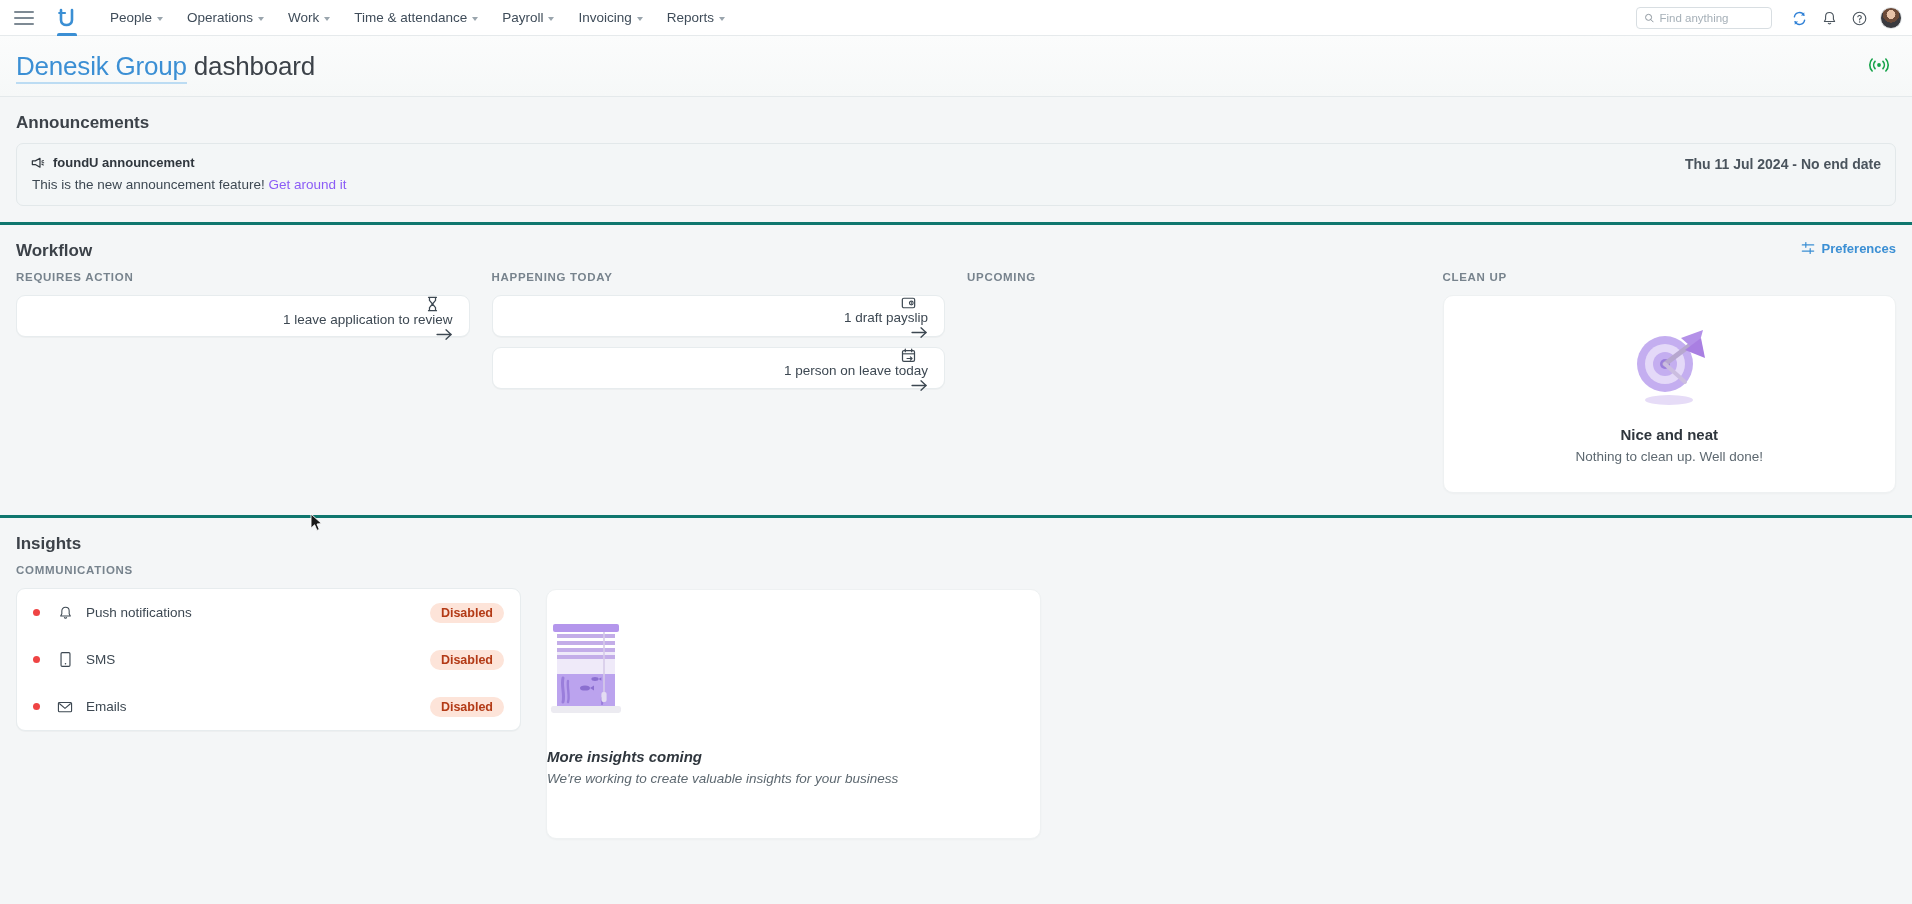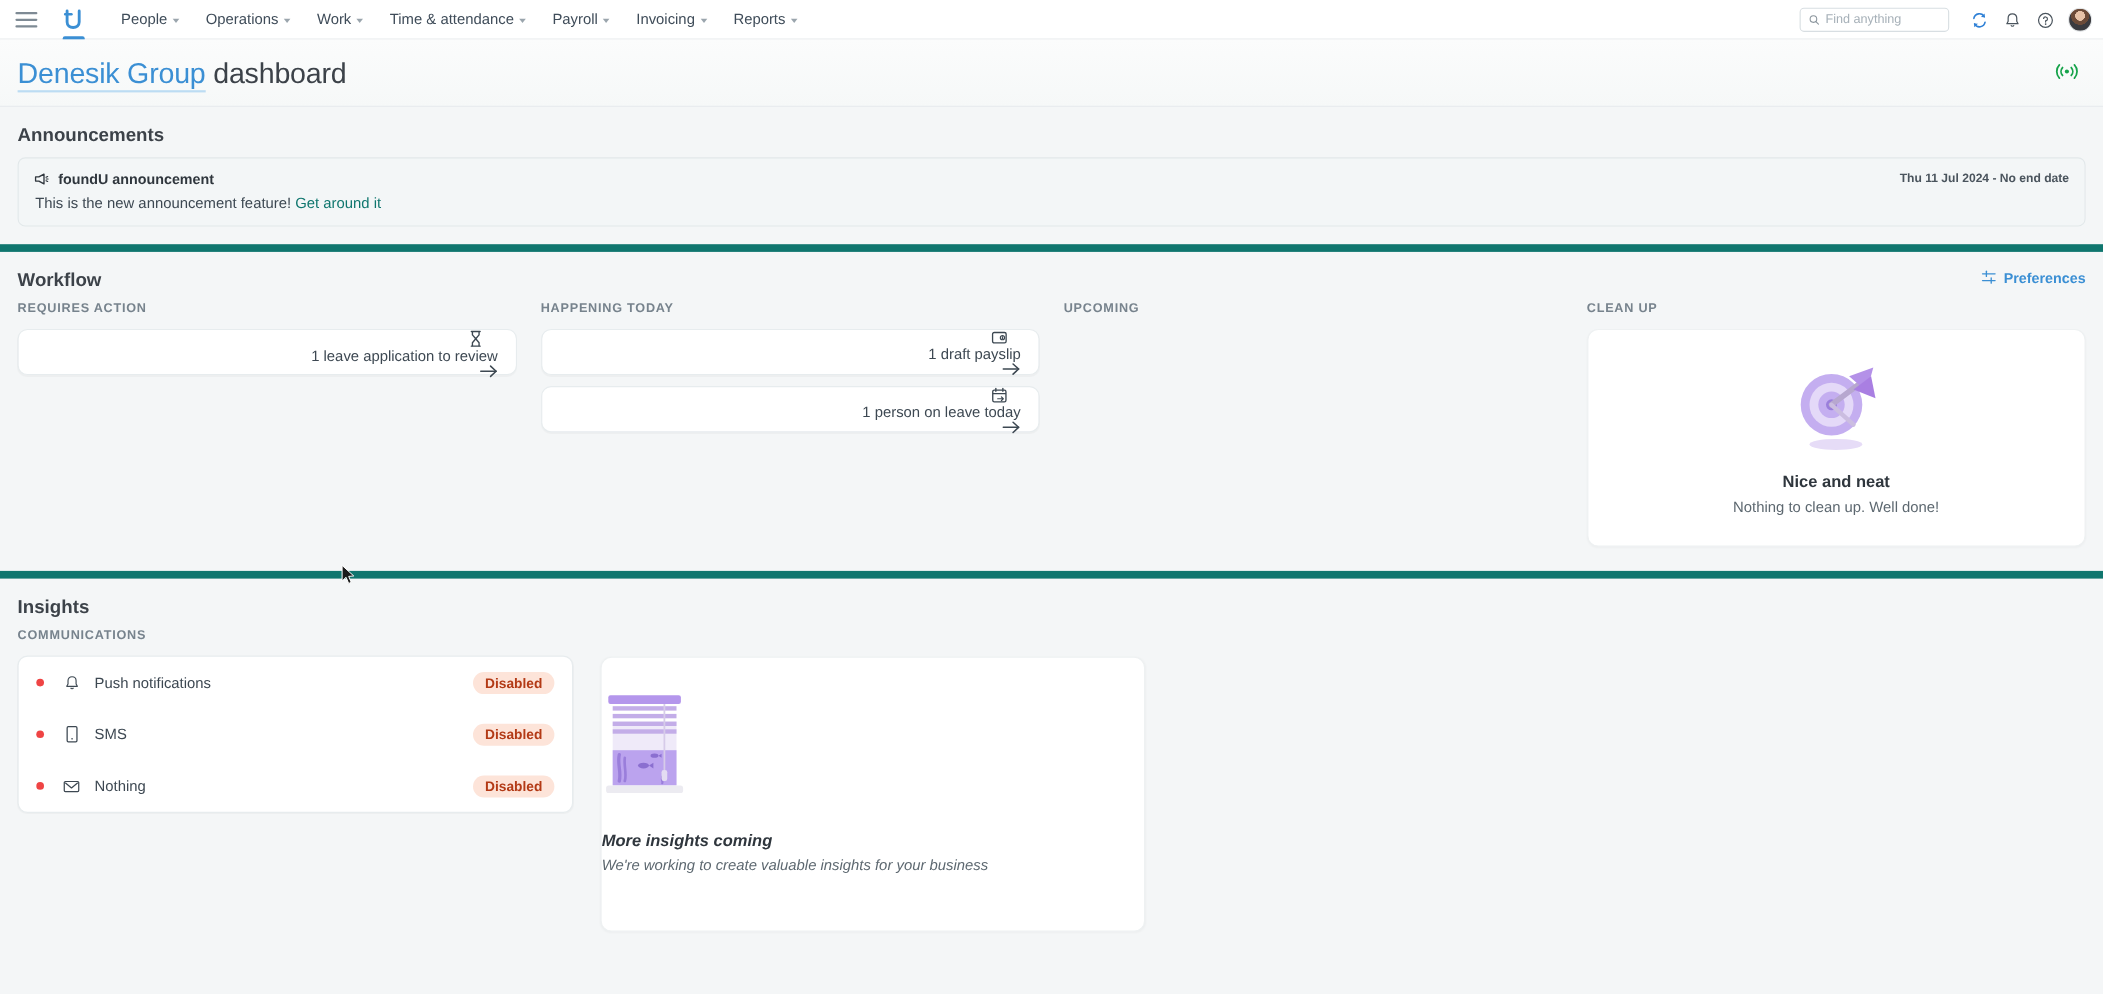--- a/index.html
+++ b/index.html
@@ -99,21 +99,21 @@
   .pagetitle .org {
     color: #3b8fd4;
     border-bottom: 2px solid #bcdcf3;
     padding-bottom: 1px;
     cursor: pointer;
   }
   .pagetitle .rest { color: #3c4249; }
   .live-icon { position: absolute; right: 22px; top: 20px; cursor: pointer; }
 
   
-  .sect { padding: 0 16px; border-top: 7px solid #0f766e; }
+  .sect { padding: 0 16px; border-top: 3px solid #0f766e; }
   .sect.first { border-top: 1px solid #e4e9eb; }
   .sect-title {
     font-size: 17px; font-weight: 700; color: #3c4249;
     padding: 16px 0 10px 0;
   }
   .sublabel {
     font-size: 11.5px; font-weight: 700; letter-spacing: 0.7px;
     color: #77838d; text-transform: uppercase;
   }
 
@@ -123,24 +123,24 @@
     border: 1px solid #e2e8ea;
     border-radius: 7px;
     padding: 11px 14px 13px 14px;
     position: relative;
     margin-bottom: 16px;
   }
   .announce-head { display:flex; align-items:center; gap: 7px; }
   .announce-title { font-size: 13px; font-weight: 700; color: #2f363d; }
   .announce-date {
     position: absolute; right: 14px; top: 12px;
-    font-size: 11px; font-weight: 700; color: #4a545d; margin-left: 20px;
+    font-size: 14px; font-weight: 700; color: #4a545d; margin-left: 20px;
   }
   .announce-body { font-size: 13.5px; color: #3d4852; margin-top: 7px; padding-left: 1px; }
-  .announce-body a { color: #0f766e; text-decoration: none; cursor: pointer; }
+  .announce-body a { color: #8b5cf6; text-decoration: none; cursor: pointer; }
 
   
   .workflow-head { display:flex; align-items:center; justify-content: space-between; }
   .prefs {
     display:flex; align-items:center; gap: 7px;
     color: #3b8fd4; font-size: 13px; font-weight: 600; cursor: pointer;
   }
   .wf-cols {
     display: grid;
     grid-template-columns: repeat(4, 1fr);
@@ -475,21 +475,21 @@
         </div>
 
         <div class="comm-row">
           <span class="dot"></span>
           <span class="ico">
             <svg width="16" height="14" viewBox="0 0 18 15">
               <rect x="1.6" y="2.4" width="14.8" height="10.4" rx="1.1" stroke="#3d4852" stroke-width="1.25" fill="none"></rect>
               <polyline points="2.6,3.6 9,9 15.4,3.6" stroke="#3d4852" stroke-width="1.25" fill="none" stroke-linejoin="round"></polyline>
             </svg>
           </span>
-          <span class="lbl">Nothing</span>
+          <span class="lbl">Emails</span>
           <span class="badge">Disabled</span>
         </div>
 
       </div>
     </div>
 
     <div class="insights-panel">
       <svg width="84" height="112" viewBox="0 0 84 112">
         <rect x="10" y="30" width="58" height="58" fill="#efeaf9"></rect>
         <rect x="10" y="56" width="58" height="32" fill="#bba3ee"></rect>

